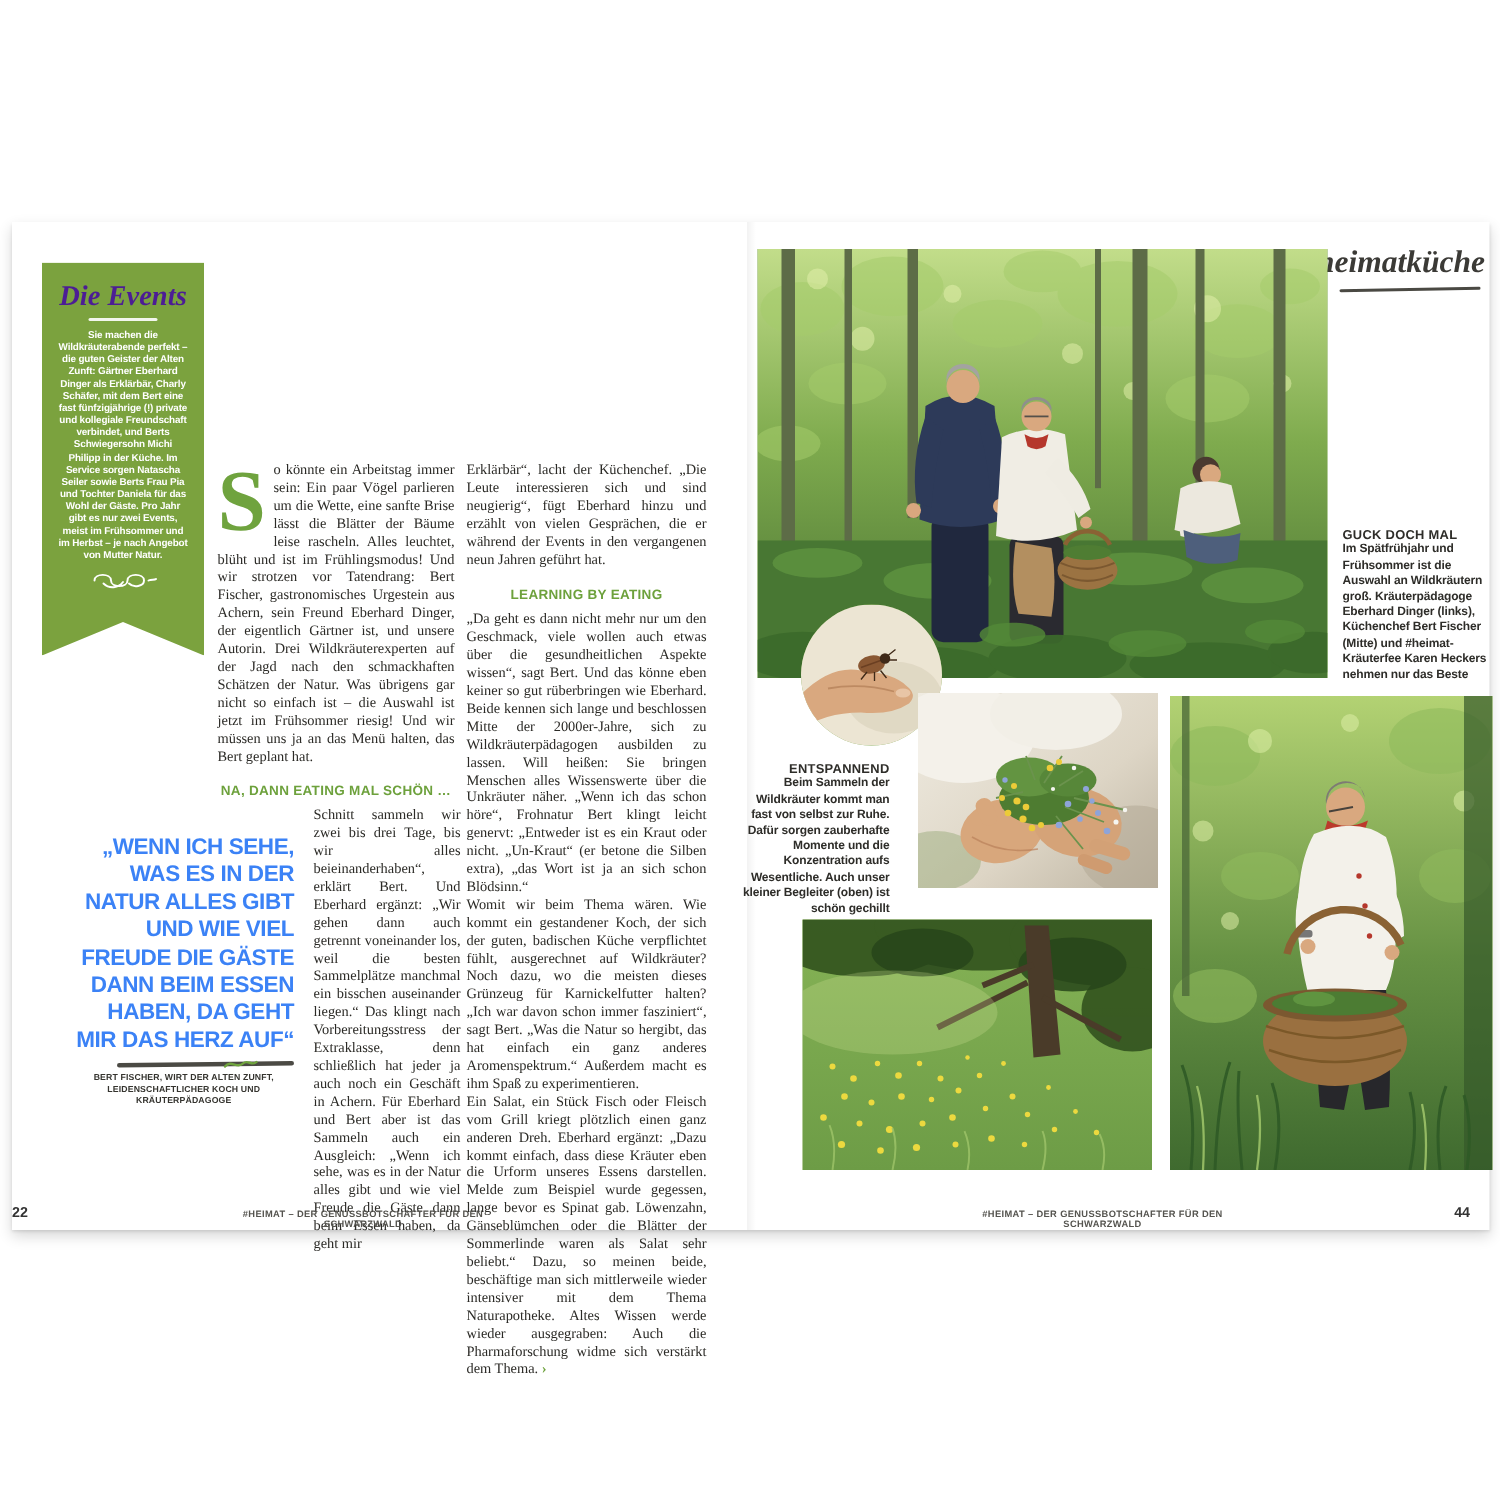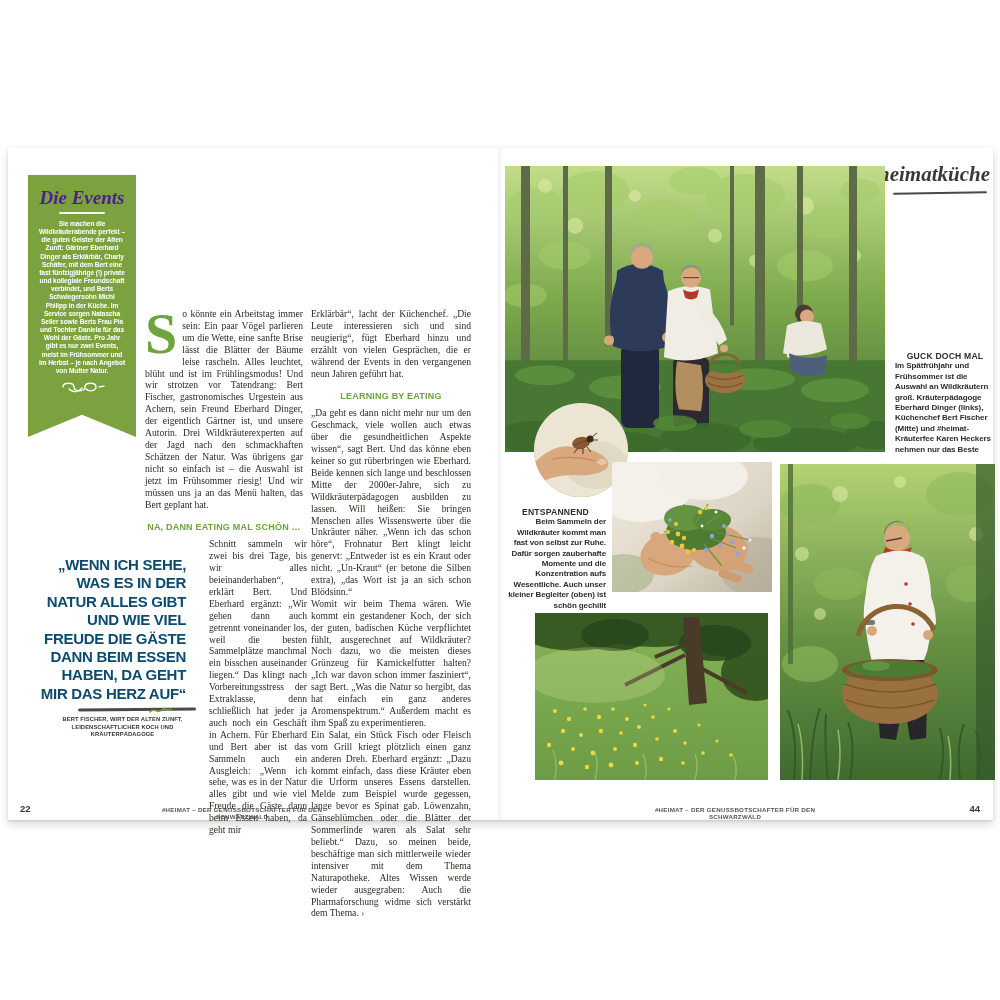--- a/index.html
+++ b/index.html
@@ -28,32 +28,32 @@
   .col{text-align:justify;font-size:9.6px;line-height:11.9px;hyphens:auto;}
   .col1{left:145px;top:308px;width:158px;}
   .col2{left:311px;top:308px;width:160px;}
   .dropcap{float:left;color:#6fa33e;font-family:"Liberation Serif",serif;
     font-weight:bold;font-size:58px;line-height:46px;margin:3px 5px 0 0;}
   .sec-head{font-family:"Liberation Sans",sans-serif;font-weight:700;color:#6da13c;
     font-size:9px;letter-spacing:.2px;margin:12px 0 4px 0;text-align:center;}
   .narrow{margin-left:64px;width:98px;}
   .cont-arrow{color:#6fa33e;font-weight:bold;}
   
-  .pull-quote{left:36px;top:556px;width:150px;text-align:right;color:#0c4a6e;
+  .pull-quote{left:46px;top:556px;width:150px;text-align:right;color:#3b82f6;
     font-weight:700;font-size:15px;line-height:18.4px;letter-spacing:-0.3px;
     font-family:"Liberation Sans",sans-serif;}
   .brush-line{left:78px;top:708px;width:118px;height:2.5px;background:#4b4a44;
     border-radius:2px;transform:rotate(-.6deg);}
   .quote-attr{left:40px;top:716px;width:165px;text-align:center;font-size:5.8px;
     line-height:7.6px;font-weight:700;color:#35342f;letter-spacing:.1px;}
   
   .caption{font-size:8px;line-height:10.4px;font-weight:700;color:#2e2d29;letter-spacing:-0.1px;}
-  .caption .cap-title{font-size:8.6px;letter-spacing:.2px;text-align:center;}
+  .caption .cap-title{font-size:8.6px;letter-spacing:.2px;}
   .cap-guck{left:895px;top:351px;width:100px;text-align:left;}
-  .cap-ent{left:505px;top:507px;width:101px;text-align:right;}
+  .cap-ent{left:492px;top:507px;width:101px;text-align:right;}
   
   .hashtag{left:860px;top:162px;width:130px;text-align:right;
     font-family:"Liberation Serif",serif;font-style:italic;font-weight:bold;
     font-size:21px;color:#3b3a36;}
   .hashtag-line{left:893px;top:192px;width:94px;height:1.6px;background:#4a4943;
     border-radius:2px;transform:rotate(-1deg);}
   
   .photo{overflow:hidden;background:#7fa74f;}
   .photo svg{display:block;width:100%;height:100%;}
   .ph-forest{left:505px;top:166px;width:380px;height:286px;}
@@ -423,16 +423,16 @@
     <g stroke="#9cc268" stroke-width="1.3" fill="none" opacity="0.85">
       <path d="M20,167 q3,-18 -2,-30"></path>
         <path d="M60,167 q4,-16 0,-28"></path>
         <path d="M110,167 q3,-14 -2,-26"></path>
         <path d="M160,167 q4,-16 0,-26"></path>
         <path d="M200,167 q3,-14 -2,-24"></path>
     </g>
   </svg>
 </div>
 
-<div class="abs folio" style="left:20px;top:803px;">22</div>
+<div class="abs folio" style="left:8px;top:803px;">22</div>
 <div class="abs footer-text" style="left:147px;top:806px;width:190px;">#HEIMAT – DER GENUSSBOTSCHAFTER FÜR DEN SCHWARZWALD</div>
 <div class="abs footer-text" style="left:640px;top:806px;width:190px;">#HEIMAT – DER GENUSSBOTSCHAFTER FÜR DEN SCHWARZWALD</div>
 <div class="abs folio" style="left:950px;top:803px;width:30px;text-align:right;">44</div>
 
 </body></html>

